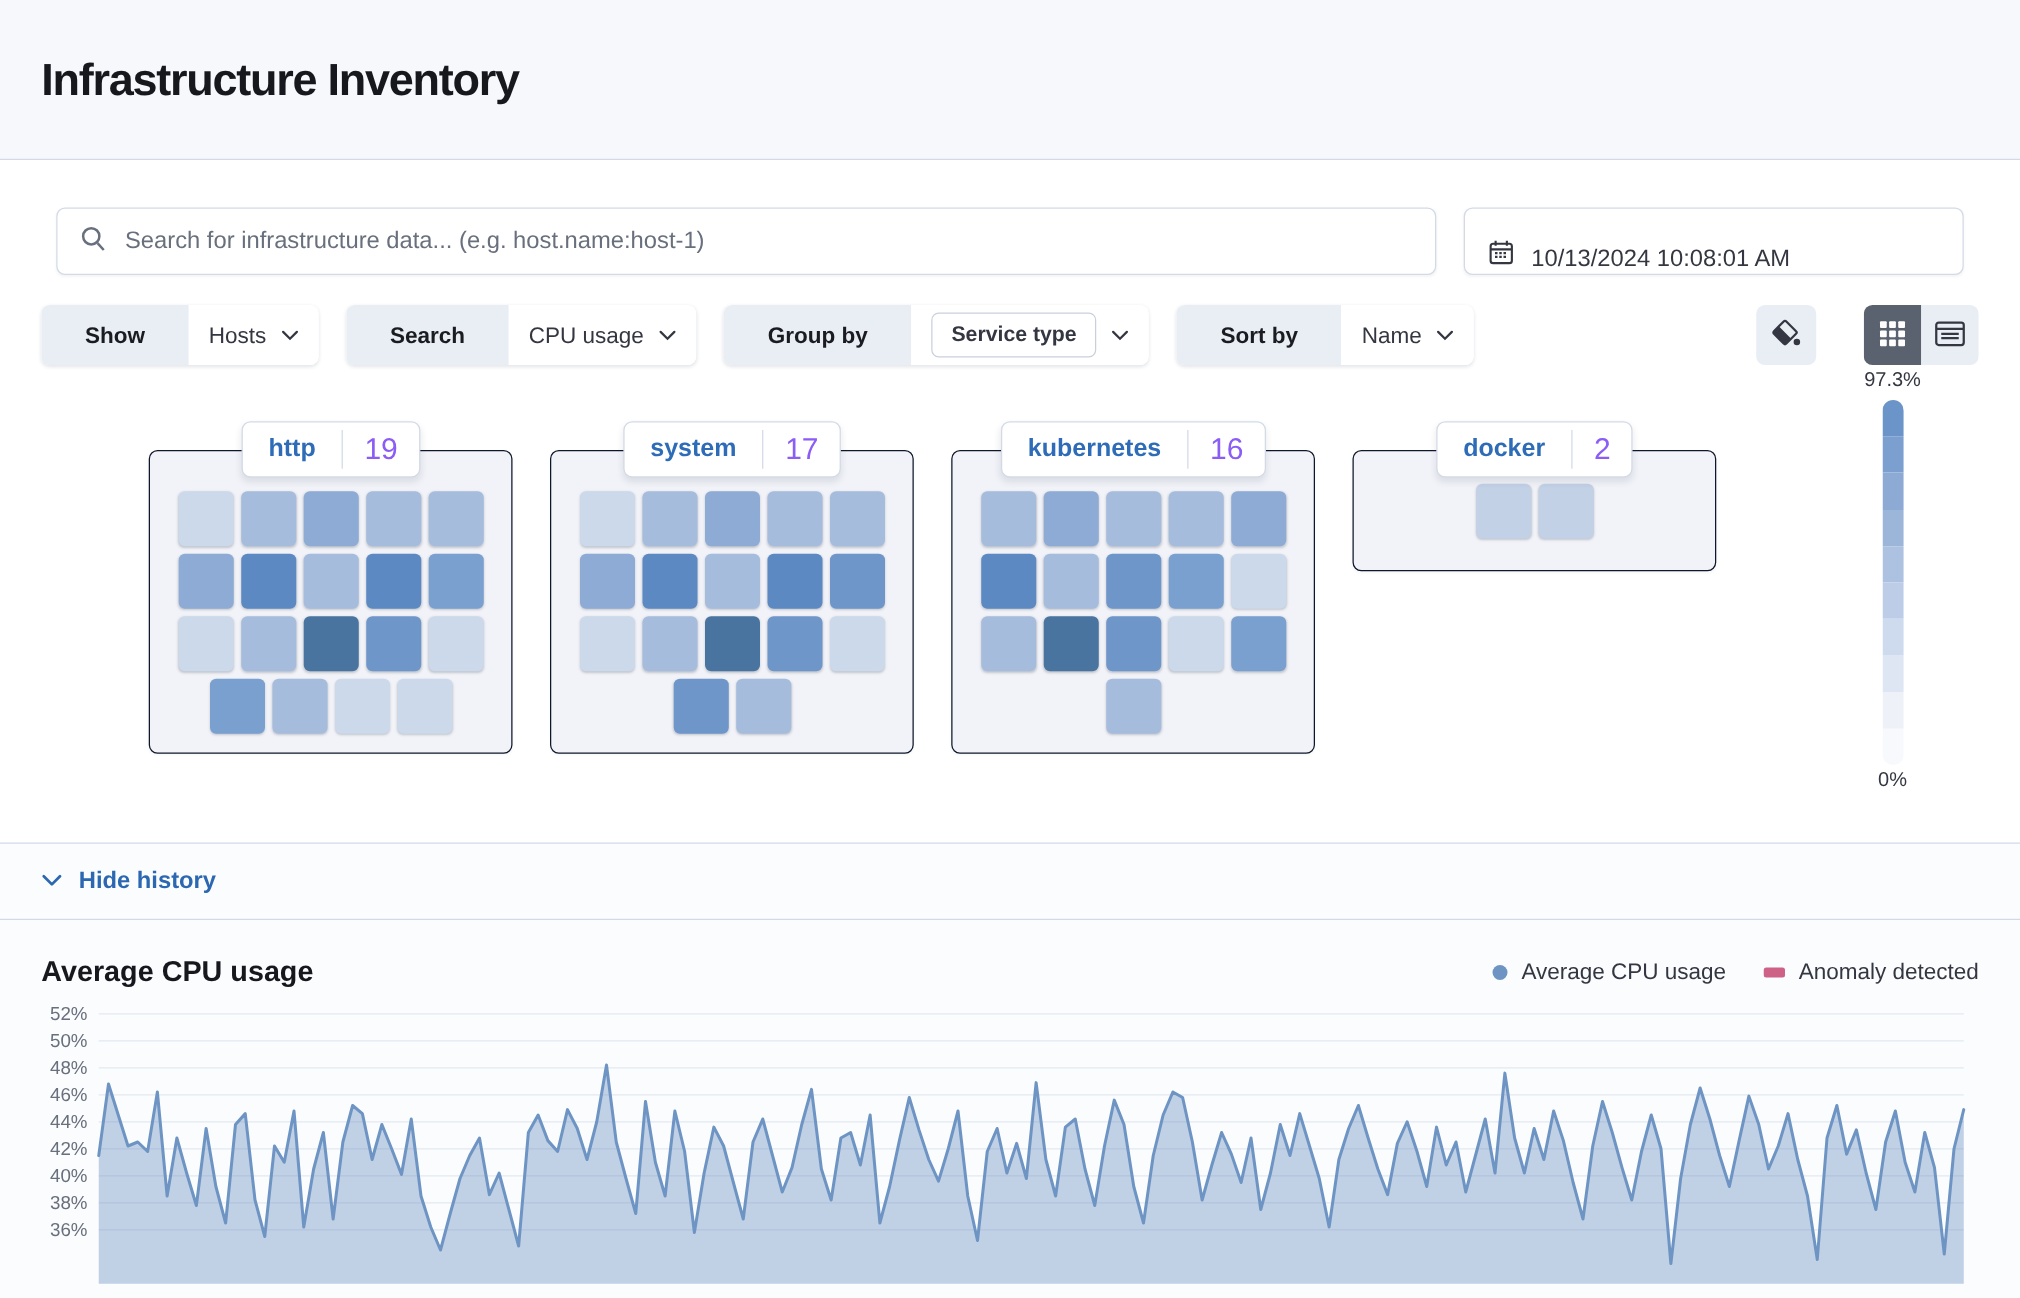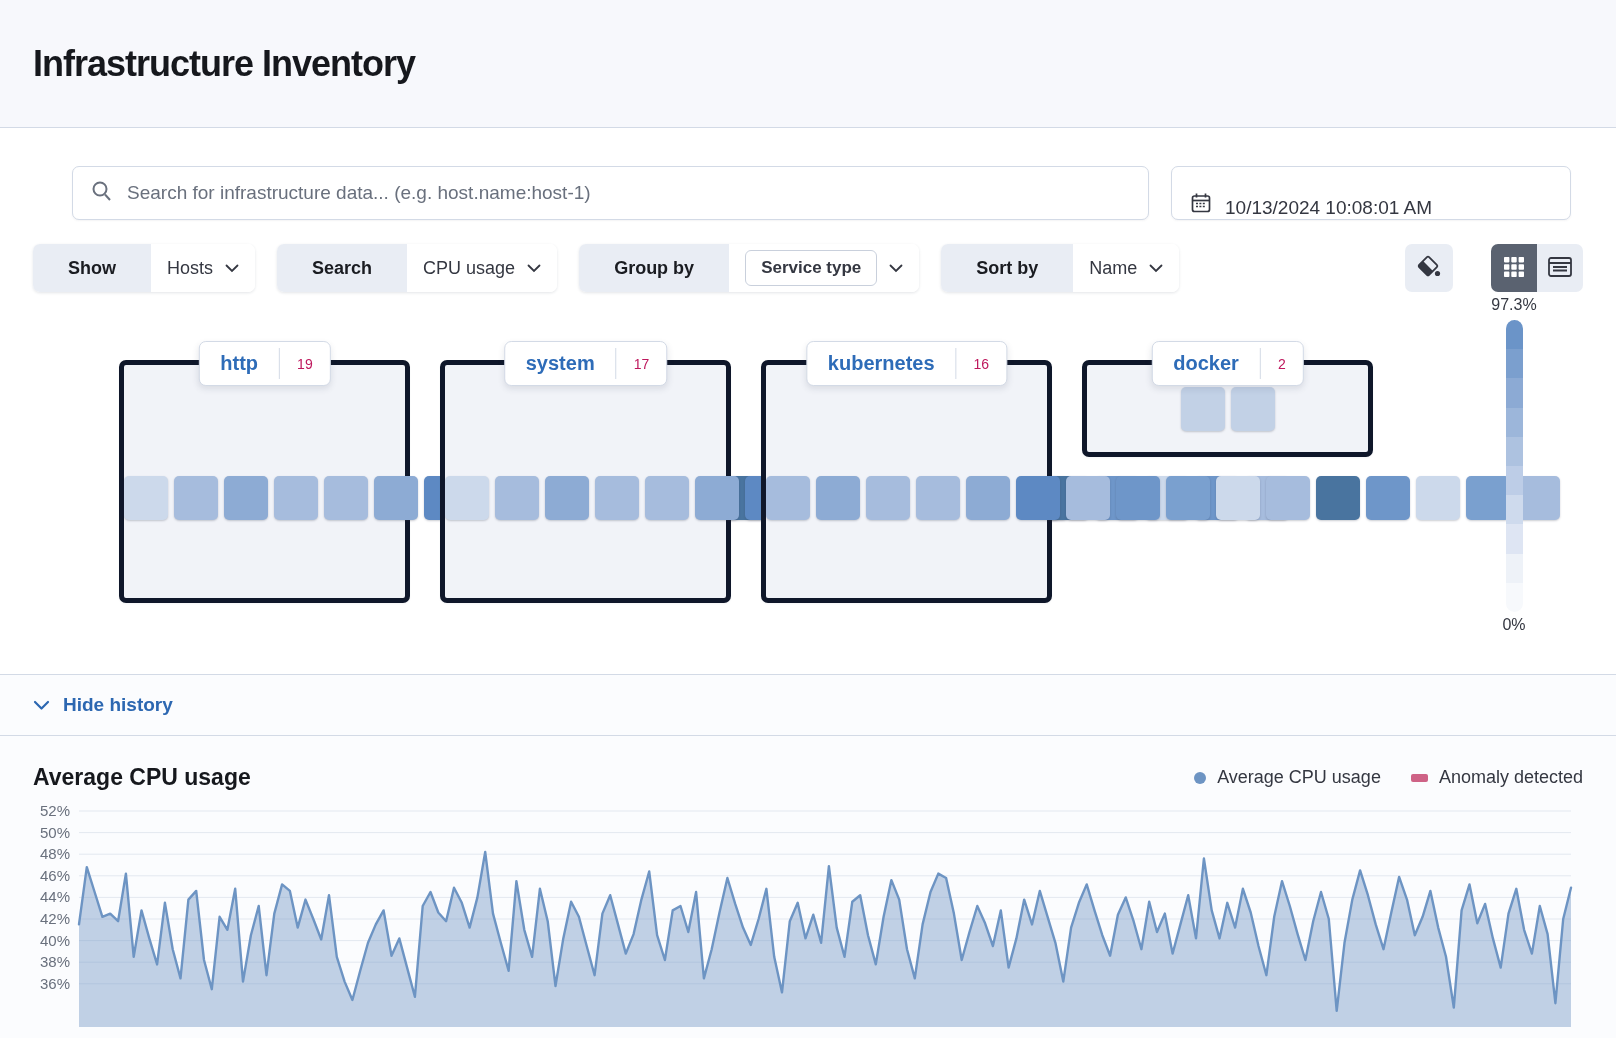--- a/index.html
+++ b/index.html
@@ -23,21 +23,21 @@
   .header-actions { display: flex; gap: 22px; align-items: center; }
   .btn {
     border: none; cursor: pointer; border-radius: 8px;
     font-family: inherit; font-size: 19px; display: flex; align-items: center; gap: 11px;
     height: 56px; padding: 0 24px;
   }
   .btn-feedback { background: #f9f1d1; color: #7a6413; font-weight: bold; }
   .btn-view { background: #e9edf4; color: #343741; font-weight: 600; gap: 14px; }
   
   .toolbar-row {
-    display: flex; gap: 22px; padding: 38px 45px 0; margin-left: 27px;
+    display: flex; gap: 22px; padding: 38px 45px 0;
   }
   .search-box {
     flex: 1; height: 54px; background: #fff;
     border: 1px solid #d3dae6; border-radius: 7px;
     display: flex; align-items: center; padding: 0 18px; gap: 14px;
     box-shadow: 0 1px 2px rgba(60,70,90,.06);
   }
   .search-box input {
     border: none; outline: none; flex: 1; font-family: inherit;
     font-size: 19px; color: #343741; background: transparent;
@@ -85,39 +85,39 @@
   .toggle-btn {
     width: 46px; height: 48px; border: none; cursor: pointer;
     display: flex; align-items: center; justify-content: center; background: #e9edf4;
   }
   .toggle-btn.selected { background: #5a6270; }
   
   .waffle-section { position: relative; padding: 12px 33px 0; height: 352px; }
   .waffle-groups { display: flex; gap: 30px; margin-top: 56px; padding-left: 86px; }
   .group-panel {
     position: relative; width: 291px; height: 243px;
-    background: #f1f3f8; border: 5px solid #0f172a; border-radius: 7px;
-    display: flex; justify-content: flex-start;
+    background: #f1f3f8; border: 1px solid #0f172a; border-radius: 7px;
+    display: flex; flex-direction: column; justify-content: flex-start;
     align-items: center; padding-top: 32px; gap: 6px;
     box-shadow: 0 1px 2px rgba(60,70,90,.05);
   }
   .group-panel.short { height: 97px; padding-top: 0; justify-content: center; }
   .group-badge {
     position: absolute; top: -24px; left: 50%; transform: translateX(-50%);
     background: #fff; border: 1px solid #d3dae6; border-radius: 7px;
     display: flex; align-items: stretch; height: 45px; cursor: pointer;
     box-shadow: 0 3px 6px rgba(50,60,80,.12); z-index: 2; white-space: nowrap;
   }
   .badge-name {
     color: #2e6cb8; font-weight: bold; font-size: 20px;
     display: flex; align-items: center; padding: 0 21px;
   }
   .badge-sep { width: 1px; background: #d3dae6; margin: 6px 0; }
   .badge-count {
-    color: #be185d; font-size: 14px; display: flex; align-items: center; padding: 0 17px;
+    color: #8b5cf6; font-size: 24px; display: flex; align-items: center; padding: 0 17px;
   }
   .tile-row { display: flex; gap: 6px; justify-content: center; }
   .tile {
     width: 44px; height: 44px; border-radius: 5px; cursor: pointer;
     box-shadow: 0 1px 2px rgba(50,60,80,.25);
   }
   
   .scale-col {
     position: absolute; right: 60px; top: 4px; width: 84px;
     display: flex; flex-direction: column; align-items: center;

